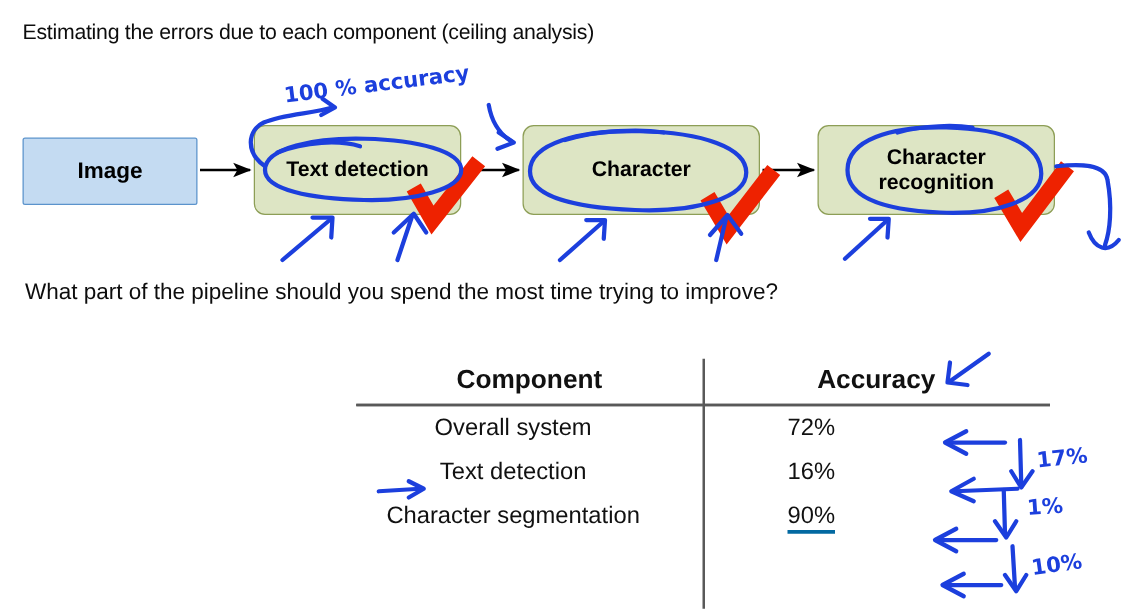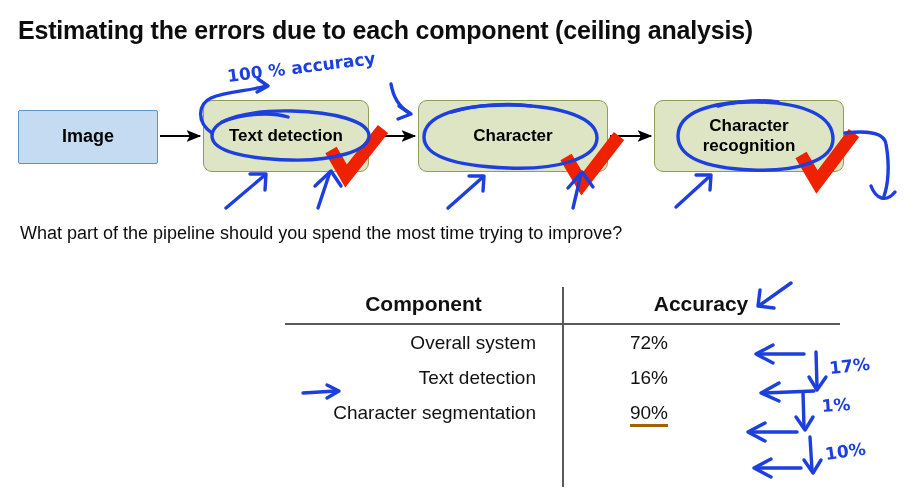--- a/index.html
+++ b/index.html
@@ -17,22 +17,22 @@
     height: 488px;
     background: #ffffff;
     overflow: hidden;
   }
   .abs { position: absolute; }
 
   
   #title {
     left: 18px;
     top: 16px;
-    font-size: 25px;
-    font-weight: bold;
+    font-size: 17px;
+    font-weight: normal;
     letter-spacing: -0.2px;
     color: #0d0d0d;
     white-space: nowrap;
     text-align: center;
   }
 
   
   .pipe-box {
     box-sizing: border-box;
     display: flex;
@@ -94,24 +94,24 @@
     font-size: 21px;
     padding: 0 0 7px 0;
     border-bottom: 2.2px solid #595959;
   }
   table.acc th.c-comp { width: 277px; text-align: center; }
   table.acc th.c-acc  { width: 278px; text-align: center; }
   table.acc td {
     padding: 7px 0 6px 0;
     font-weight: normal;
   }
-  table.acc td.c-comp { text-align: right; padding-right: 26px; }
+  table.acc td.c-comp { text-align: center; padding-right: 26px; }
   table.acc td.c-acc  { text-align: center; padding-right: 104px; margin-top: 12px; }
   .underlined-val {
-    border-bottom: 3px solid #a16207;
+    border-bottom: 3px solid #0369a1;
     padding-bottom: 1px;
   }
   #col-divider {
     left: 562px;
     top: 287px;
     width: 2.2px;
     height: 200px;
     background: #595959;
   }
 </style>

